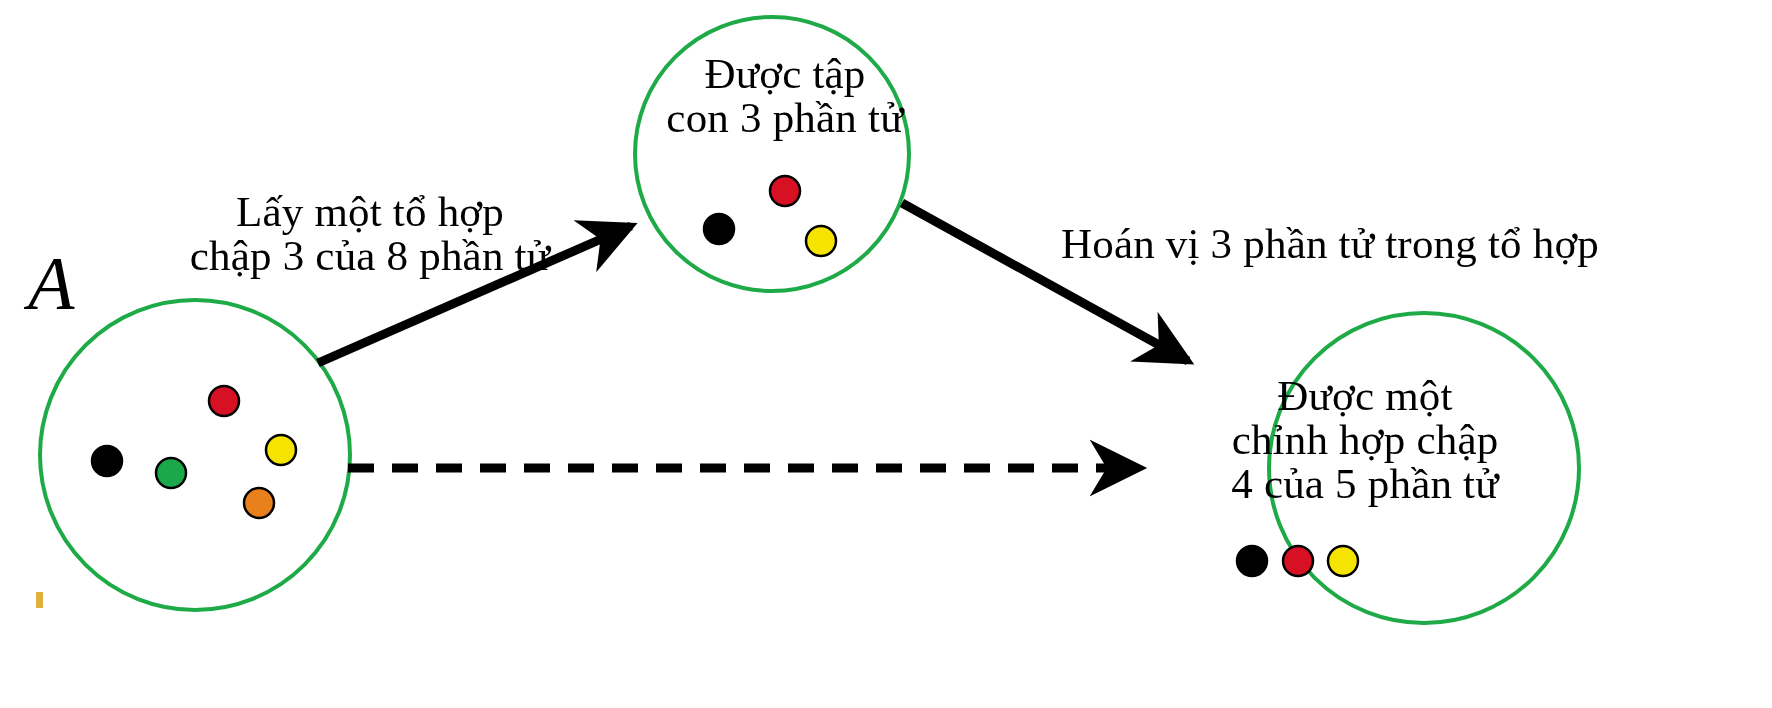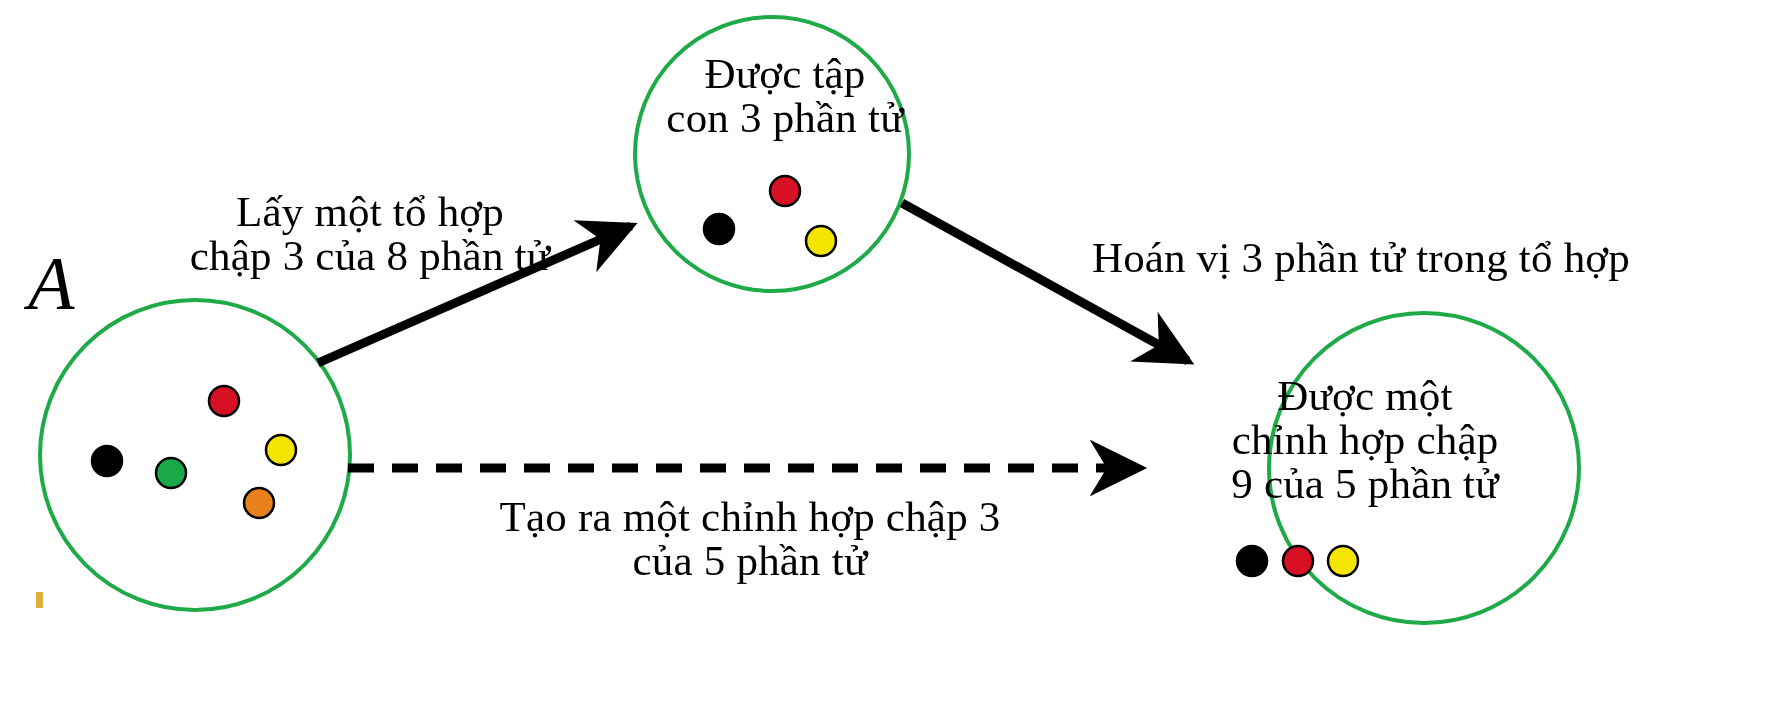--- a/index.html
+++ b/index.html
@@ -37,21 +37,21 @@
     position: absolute;
     font-family: "Liberation Serif", "DejaVu Serif", serif;
     font-style: italic;
     font-size: 76px;
     line-height: 76px;
     color: #000000;
   }
   
   #label-combination { left: 150px; top: 190px; width: 440px; }
   #label-topcircle   { left: 640px; top: 52px;  width: 290px; }
-  #label-permutation { left: 1030px; top: 236px; width: 600px; text-align: right; }
+  #label-permutation { left: 1030px; top: 222px; width: 600px; text-align: center; }
   #label-arrangement { left: 1200px; top: 374px; width: 330px; }
   #label-dashed      { left: 450px;  top: 495px; width: 600px; }
   #label-setA        { left: 28px;   top: 245px; }
   .tiny-mark {
     position: absolute;
     left: 36px;
     top: 592px;
     width: 7px;
     height: 16px;
     background: #d8a21a;
@@ -100,20 +100,18 @@
   <div class="lbl" id="label-combination">Lấy một tổ hợp
 chập 3 của 8 phần tử</div>
 
   <div class="lbl" id="label-topcircle">Được tập
 con 3 phần tử</div>
 
   <div class="lbl" id="label-permutation">Hoán vị 3 phần tử trong tổ hợp</div>
 
   <div class="lbl" id="label-arrangement">Được một
 chỉnh hợp chập
-9 của 5 phần tử</div>
+4 của 5 phần tử</div>
 
-  <div class="lbl" id="label-dashed">Tạo ra một chỉnh hợp chập 3
-của 5 phần tử</div>
 
   <div class="tiny-mark"></div>
 
 </div>
 
 </body></html>

